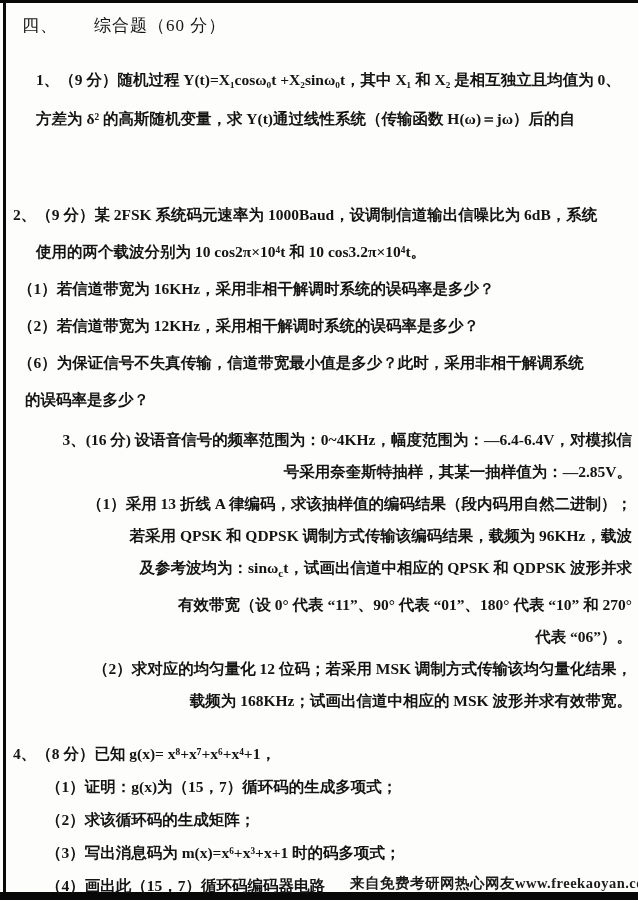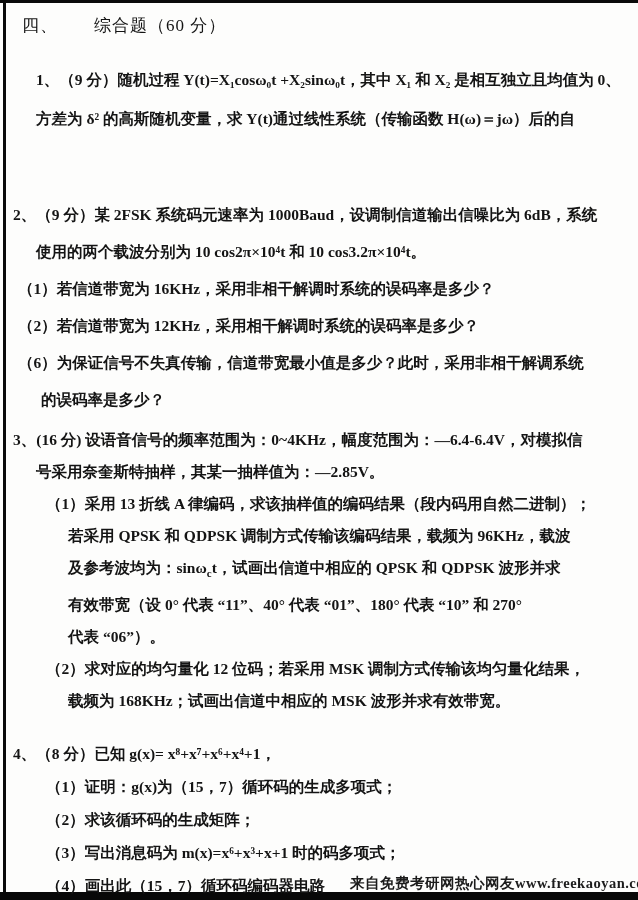--- a/index.html
+++ b/index.html
@@ -18,27 +18,27 @@
   .border-bottom{position:absolute;bottom:0;left:0;width:638px;height:8px;background:#080808;}
 
   .title{position:absolute;top:14px;left:22px;font-size:17px;font-weight:400;letter-spacing:1px;}
   .title .title-text{margin-left:36px;}
 
   .block{position:absolute;left:0;width:632px;}
   .line{white-space:pre-wrap;font-size:15.5px;}
 
   .q1{top:60px;}  .q1 .line{line-height:39px;padding-left:36px;}
   .q2{top:196px;} .q2 .line{line-height:37px;}
-  .q3{top:424px;} .q3 .line{line-height:32px;}
+  .q3{top:424px;text-align:right;} .q3 .line{line-height:32px;}
   .q4{top:737px;} .q4 .line{line-height:33px;}
 
   .pl-num   {padding-left:13px;}
   .pl-body  {padding-left:36px;}
   .pl-sub   {padding-left:18px;}
-  .pl-sub2  {padding-left:41px;}
+  .pl-sub2  {padding-left:25px;}
   .pl-q3sub {padding-left:46px;}
   .pl-q3cont{padding-left:68px;}
 
   sub{font-size:11px;}
 
   .watermark{
     position:absolute;top:874px;left:350px;
     font-size:14.5px;font-weight:700;color:#1c1c1c;
     white-space:nowrap;letter-spacing:0.5px;
   }
@@ -68,21 +68,21 @@
     <div class="line pl-sub">（6）为保证信号不失真传输，信道带宽最小值是多少？此时，采用非相干解调系统</div>
     <div class="line pl-sub2">的误码率是多少？</div>
   </div>
 
   <div class="block q3">
     <div class="line pl-num">3、(16 分) 设语音信号的频率范围为：0~4KHz，幅度范围为：—6.4-6.4V，对模拟信</div>
     <div class="line pl-body">号采用奈奎斯特抽样，其某一抽样值为：—2.85V。</div>
     <div class="line pl-q3sub">（1）采用 13 折线 A 律编码，求该抽样值的编码结果（段内码用自然二进制）；</div>
     <div class="line pl-q3cont">若采用 QPSK 和 QDPSK 调制方式传输该编码结果，载频为 96KHz，载波</div>
     <div class="line pl-q3cont"><span>及参考波均为：sinω</span><sub>c</sub><span>t，试画出信道中相应的 QPSK 和 QDPSK 波形并求</span></div>
-    <div class="line pl-q3cont">有效带宽（设 0° 代表 “11”、40° 代表 “01”、180° 代表 “10” 和 270°</div>
+    <div class="line pl-q3cont">有效带宽（设 0° 代表 “11”、90° 代表 “01”、180° 代表 “10” 和 270°</div>
     <div class="line pl-q3cont">代表 “06”）。</div>
     <div class="line pl-q3sub">（2）求对应的均匀量化 12 位码；若采用 MSK 调制方式传输该均匀量化结果，</div>
     <div class="line pl-q3cont">载频为 168KHz；试画出信道中相应的 MSK 波形并求有效带宽。</div>
   </div>
 
   <div class="block q4">
     <div class="line pl-num">4、（8 分）已知 g(x)= x⁸+x⁷+x⁶+x⁴+1，</div>
     <div class="line pl-q3sub">（1）证明：g(x)为（15，7）循环码的生成多项式；</div>
     <div class="line pl-q3sub">（2）求该循环码的生成矩阵；</div>
     <div class="line pl-q3sub">（3）写出消息码为 m(x)=x⁶+x³+x+1 时的码多项式；</div>

